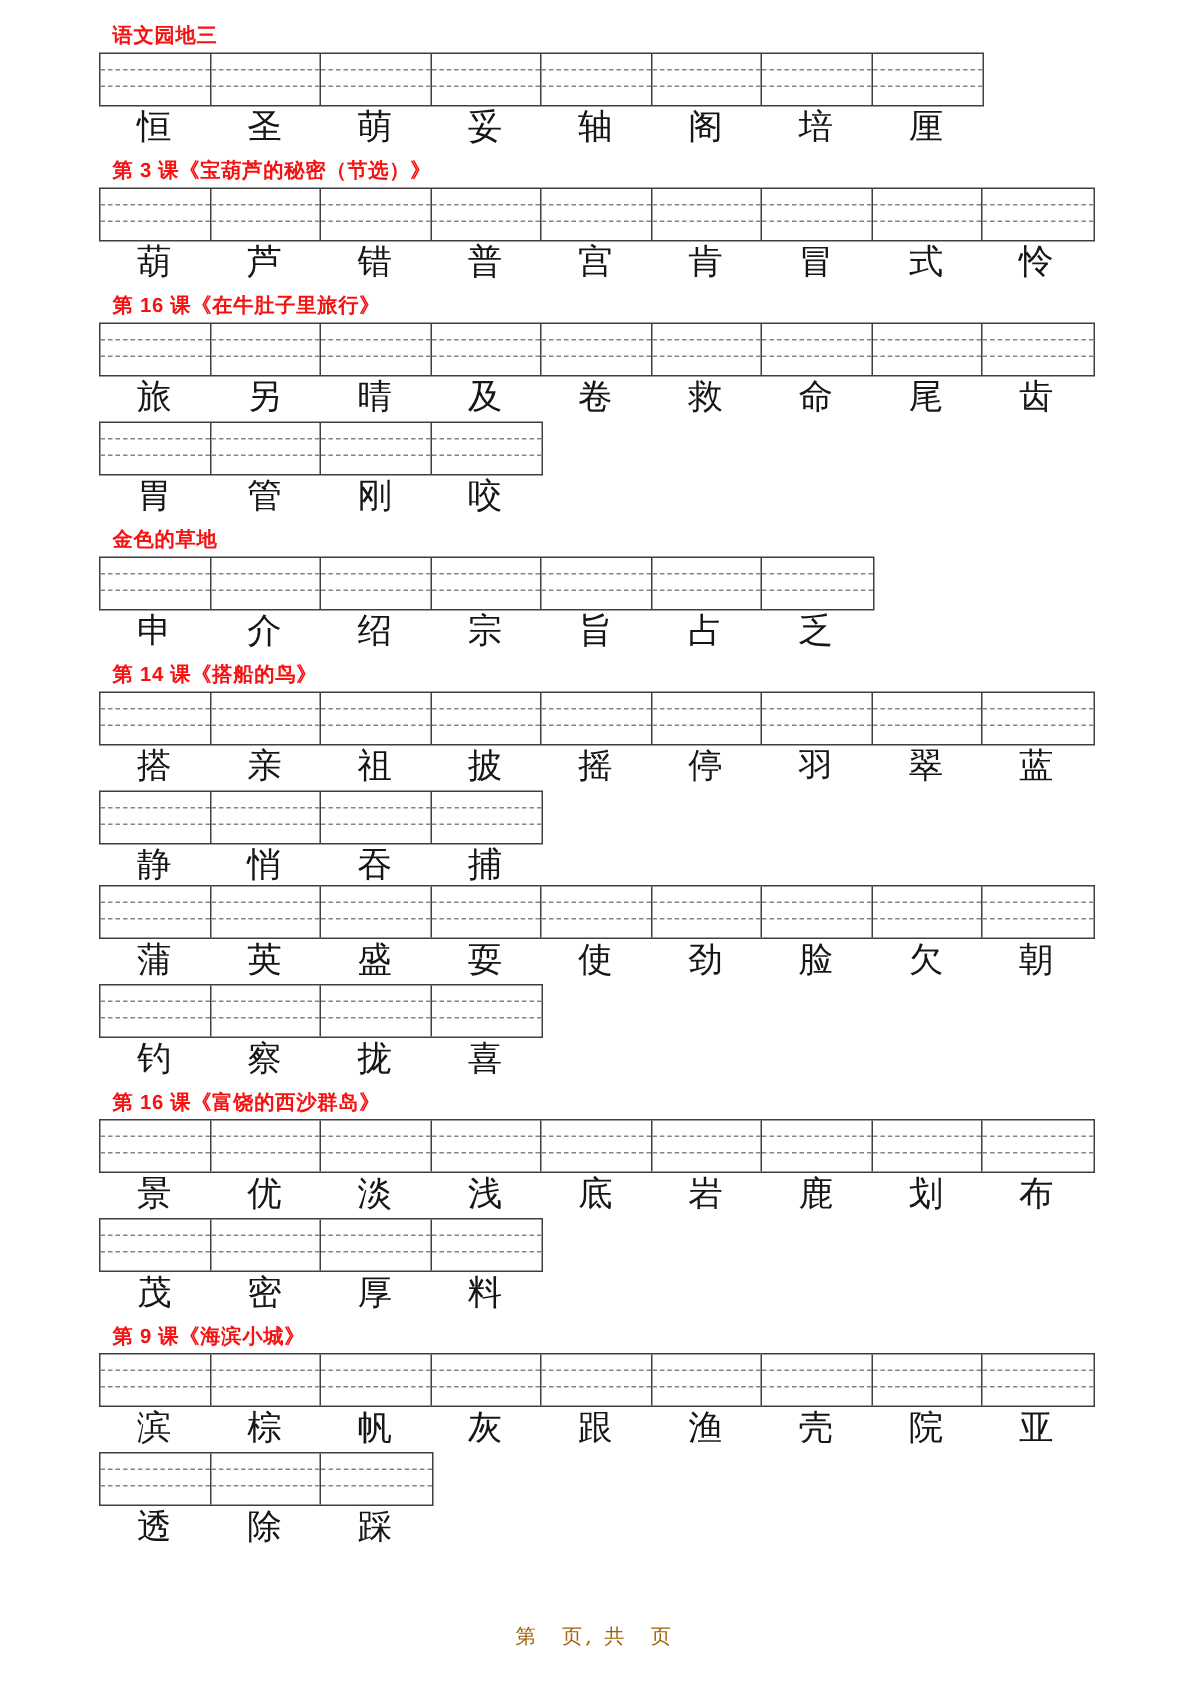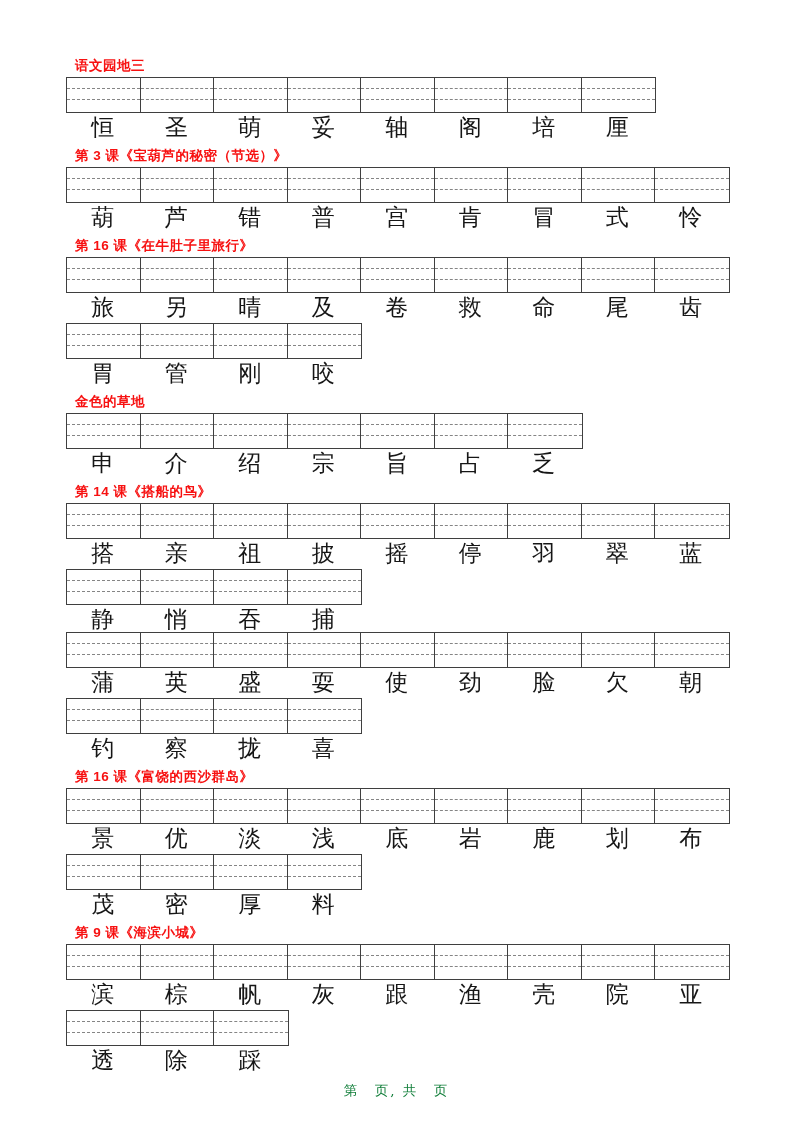--- a/index.html
+++ b/index.html
@@ -4,21 +4,21 @@
 <style>
   html,body{margin:0;padding:0;}
   body{
     width:793px;height:1122px;
     background:#ffffff;
     position:relative;
     overflow:hidden;
     font-family:"Liberation Sans",sans-serif;
   }
   main{
-    padding:58px 0 0 66px;
+    padding:16px 0 0 66px;
   }
   section{display:block;}
   h2.sec-title{
     margin:8px 0 4px 9px;
     font-family:"Liberation Sans",sans-serif;
     font-size:13.5px;
     line-height:15px;
     font-weight:bold;
     color:#f71111;
     letter-spacing:0.5px;
@@ -59,21 +59,21 @@
     line-height:25px;
     color:#161616;
   }
   .page-footer{
     position:absolute;
     left:0;right:0;
     bottom:22px;
     text-align:center;
     font-family:"DejaVu Serif","Liberation Serif",serif;
     font-size:13.5px;
-    color:#15803d;
+    color:#a16207;
     letter-spacing:2px;
   }
 </style>
 </head>
 <body>
 
 <main>
   <div id="sections-root">
       <section>
         <h2 class="sec-title">语文园地三</h2>

